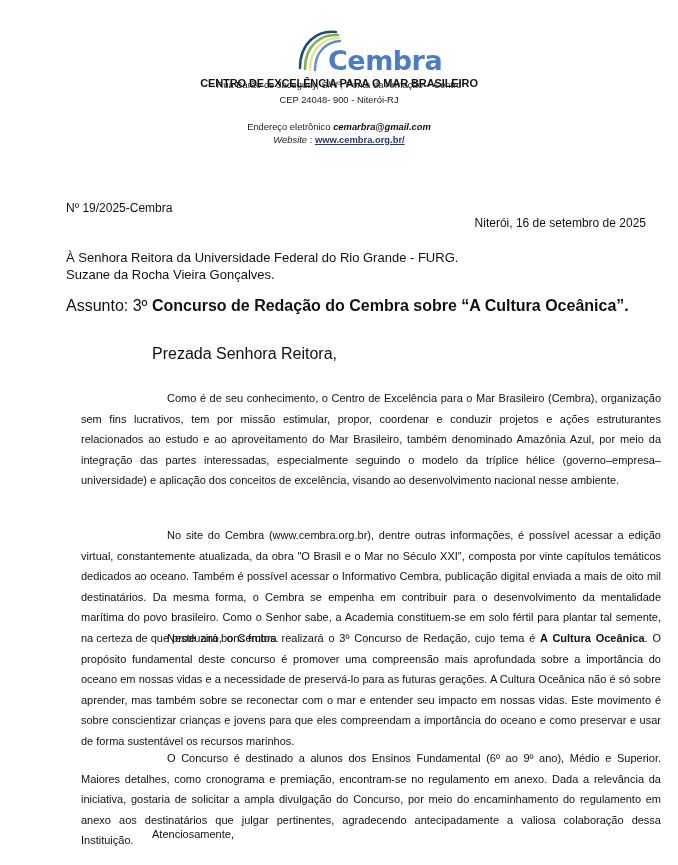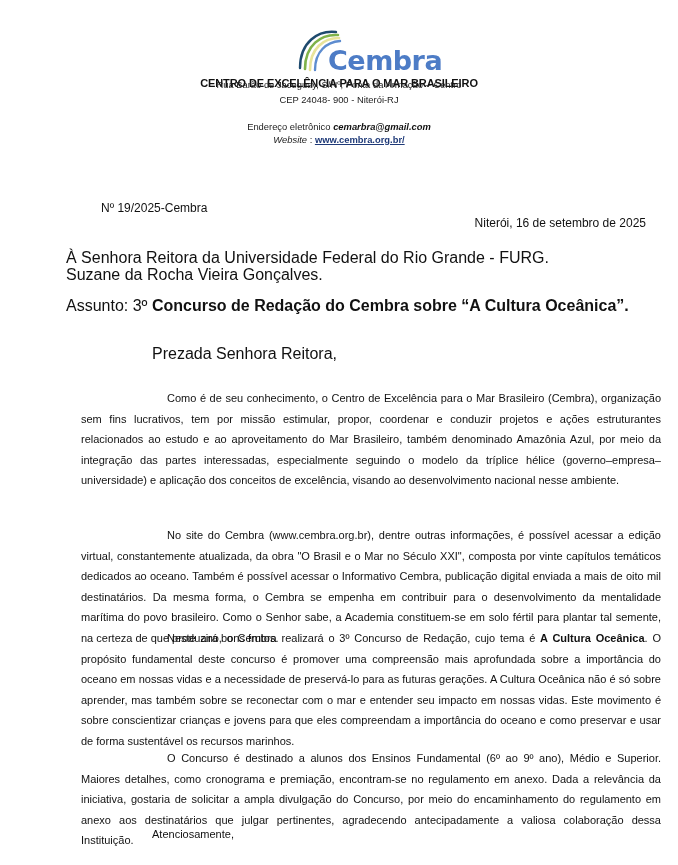--- a/index.html
+++ b/index.html
@@ -68,34 +68,33 @@
     font-weight: bold;
     text-decoration: underline;
   }
   
   .ref {
     position: absolute;
     left: 66px;
     top: 200px;
     font-size: 12px;
     line-height: 16px;
-    margin-left: 35px;
   }
   .date {
     position: absolute;
     right: 32px;
     top: 215px;
     font-size: 12px;
     line-height: 16px;
   }
   .addressee {
     position: absolute;
     left: 66px;
     top: 250px;
-    font-size: 16px;
+    font-size: 13px;
     line-height: 16.5px;
   }
   .subject {
     position: absolute;
     left: 66px;
     top: 298px;
     font-size: 16px;
     line-height: 16px;
   }
   .subject b { font-weight: bold; }

